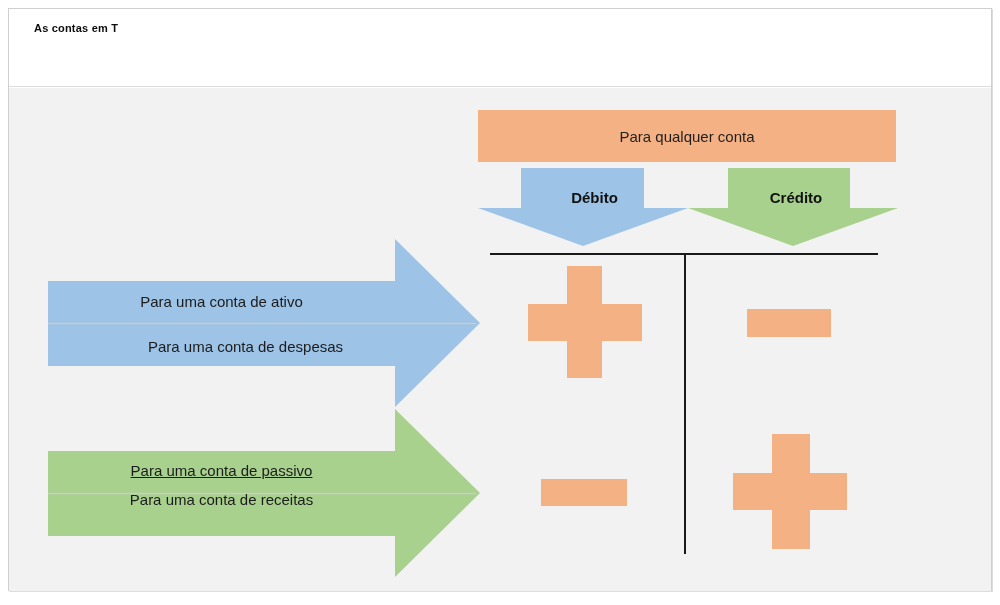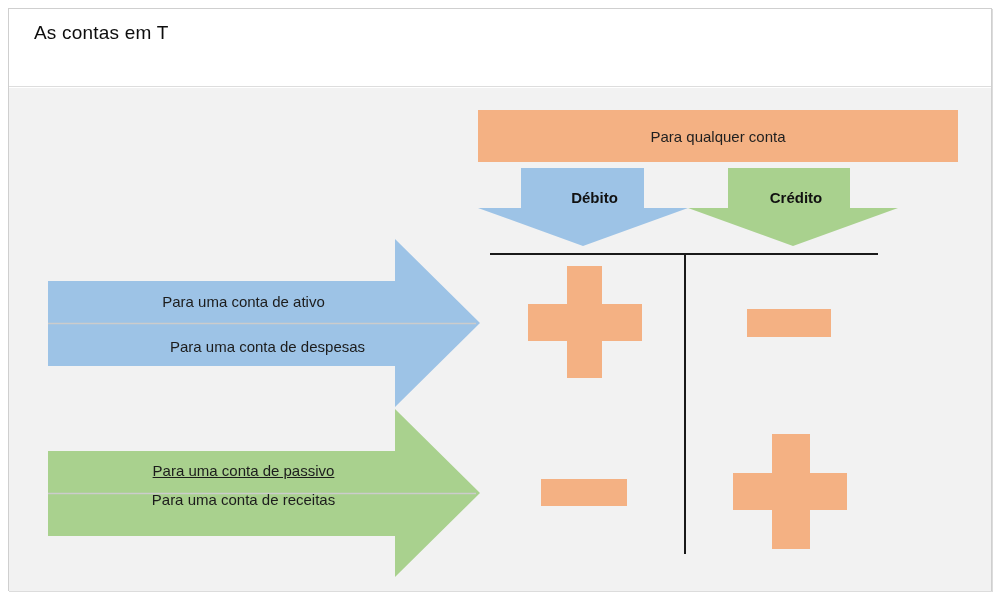--- a/index.html
+++ b/index.html
@@ -15,37 +15,37 @@
   .frame{
     position:absolute;left:8px;top:8px;width:984px;height:583px;
     background:#ffffff;border:1px solid #cfcfcf;
     box-shadow:1px 1px 0 #dcdcdc;
   }
   .header{
     position:absolute;left:0;top:0;width:100%;height:78px;background:#ffffff;
     border-bottom:1px solid #dddddd;
   }
   .title{
-    position:absolute;left:25px;top:13px;font-size:19px;font-weight:normal;color:#0d0d0d;
+    position:absolute;left:25px;top:13px;font-size:11px;font-weight:bold;color:#0d0d0d;
     letter-spacing:.2px;
   }
   .content{
     position:absolute;left:0;top:79px;width:100%;height:503px;background:var(--panel-background);
   }
   
   .abs{position:absolute;}
   .any-account{
-    left:478px;top:110px;width:480px;height:52px;background:var(--orange);
+    left:478px;top:110px;width:418px;height:52px;background:var(--orange);
     display:flex;align-items:center;justify-content:center;font-size:15px;color:#1f1f1f;
   }
   .shape-label{
     font-size:15px;font-weight:bold;color:#111;text-align:center;line-height:24px;height:24px;padding-left:24px;
   }
   .arrow-row-label{
-    font-size:15px;color:#1c1c1c;text-align:center;line-height:24px;height:24px;margin-left:22px;
+    font-size:15px;color:#1c1c1c;text-align:center;line-height:24px;height:24px;
   }
   svg{display:block;}
   .fill-blue{fill:var(--blue);}
   .fill-green{fill:var(--green);}
   .divider{stroke:#cccccc;stroke-width:1.5;}
   .t-line-h{left:490px;top:253px;width:388px;height:2px;background:var(--line);}
   .t-line-v{left:684px;top:255px;width:2px;height:299px;background:var(--line);}
   .sign-rect{position:absolute;background:var(--orange);}
   .minus{background:var(--orange);}
 </style>

